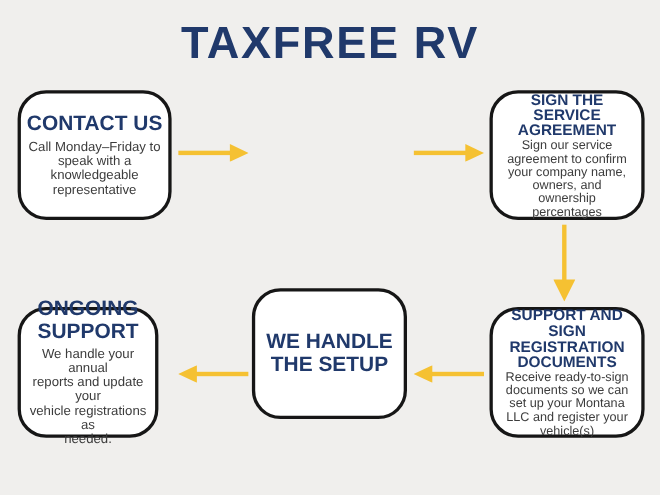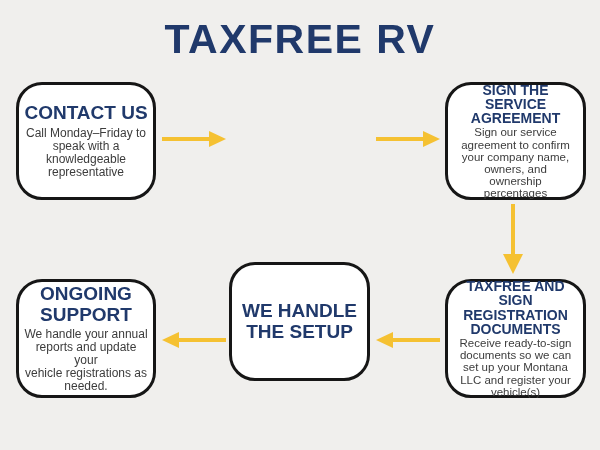--- a/index.html
+++ b/index.html
@@ -61,21 +61,21 @@
   }
   .box.compact .heading { font-size: 14px; line-height: 1.02; }
   .box.compact .body-text { font-size: 11.5px; line-height: 1.06; margin-top: 1px; }
 
   
   .b1 { left: 16px;  top: 82px;  width: 140px; height: 118px; }
   .b2 { left: 229px; top: 82px;  width: 141px; height: 118px; }
   .b3 { left: 445px; top: 82px;  width: 141px; height: 118px; }
   .b4 { left: 445px; top: 279px; width: 141px; height: 119px; }
   .b5 { left: 229px; top: 262px; width: 141px; height: 119px; }
-  .b6 { left: 16px;  top: 279px; width: 140px; height: 119px; }
+  .b6 { left: 16px;  top: 279px; width: 128px; height: 119px; }
 
   .arrow { position: absolute; }
   .a1 { left: 162px; top: 131px; }
   .a2 { left: 376px; top: 131px; }
   .adown { left: 503px; top: 204px; }
   .a3 { left: 376px; top: 332px; }
   .a4 { left: 162px; top: 332px; }
   .arrow svg { display: block; }
   .arrow .fill { fill: var(--arrow); }
 </style>
@@ -101,21 +101,21 @@
 AGREEMENT</div>
     <div class="body-text">Sign our service
 agreement to confirm
 your company name,
 owners, and
 ownership
 percentages</div>
   </div>
 
   <div class="box b4 compact">
-    <div class="heading">TAXFREE AND
+    <div class="heading">SUPPORT AND
 SIGN
 REGISTRATION
 DOCUMENTS</div>
     <div class="body-text">Receive ready-to-sign
 documents so we can
 set up your Montana
 LLC and register your
 vehicle(s)</div>
   </div>
 

